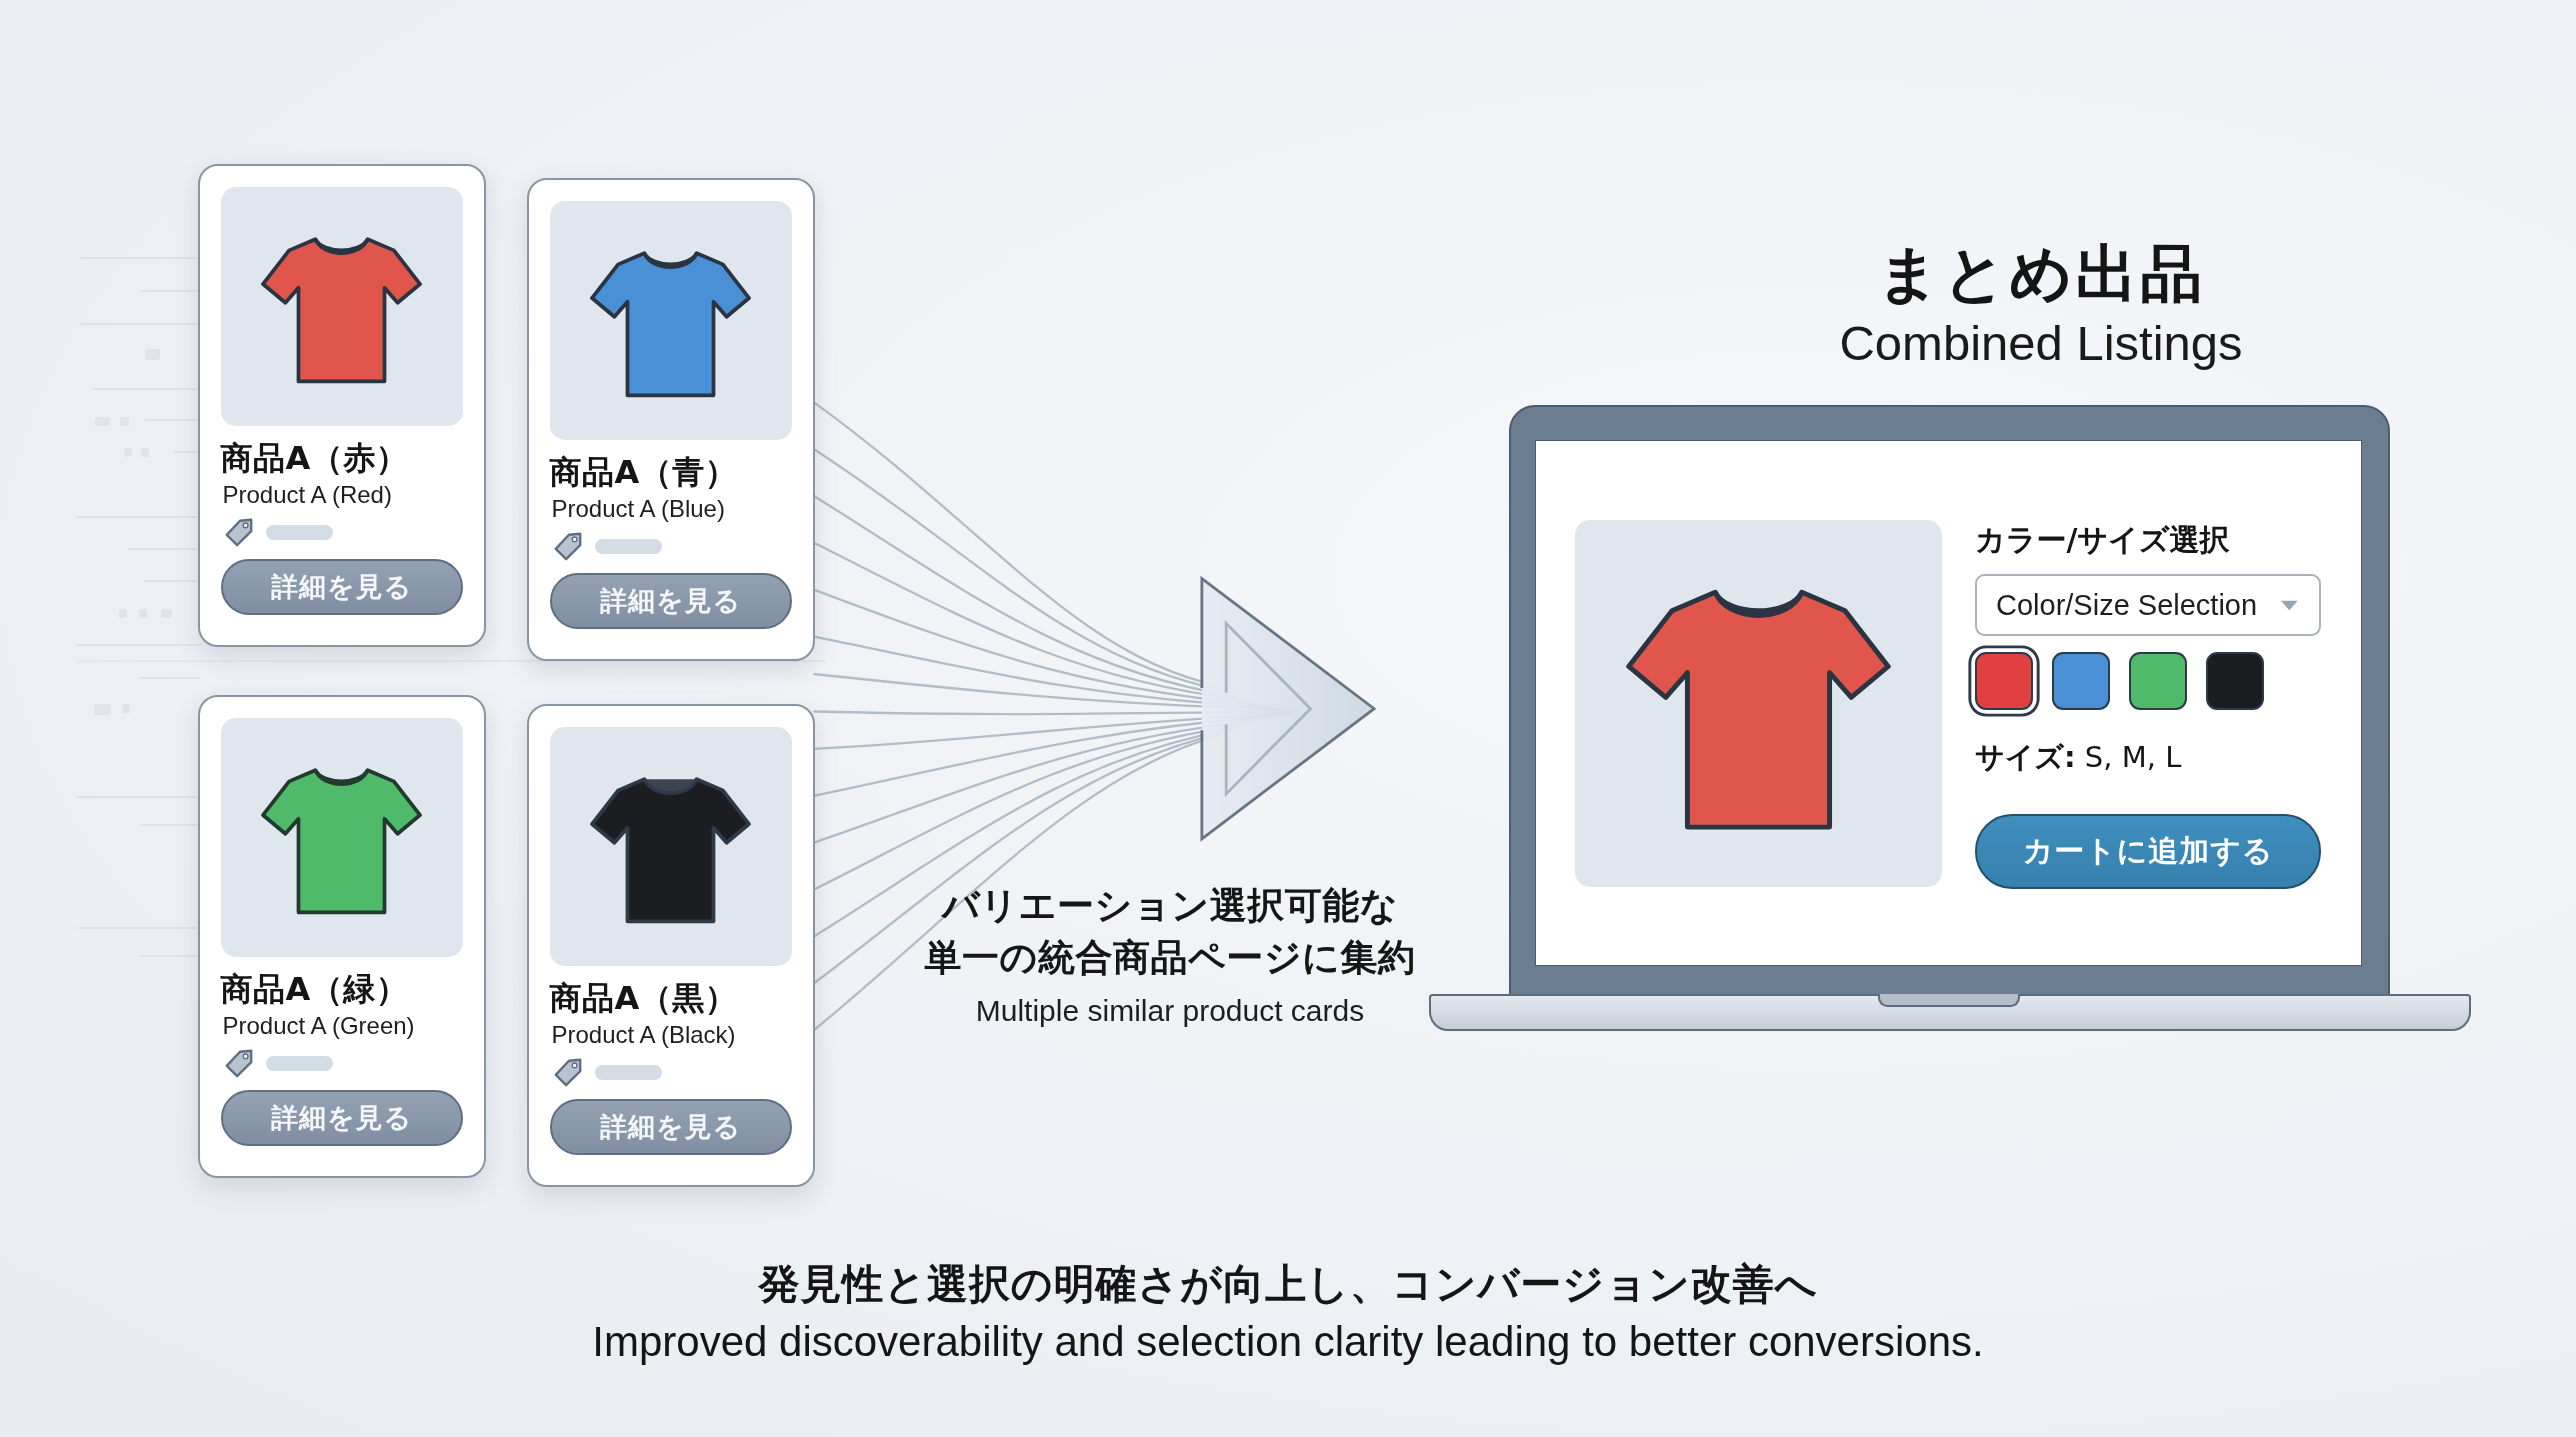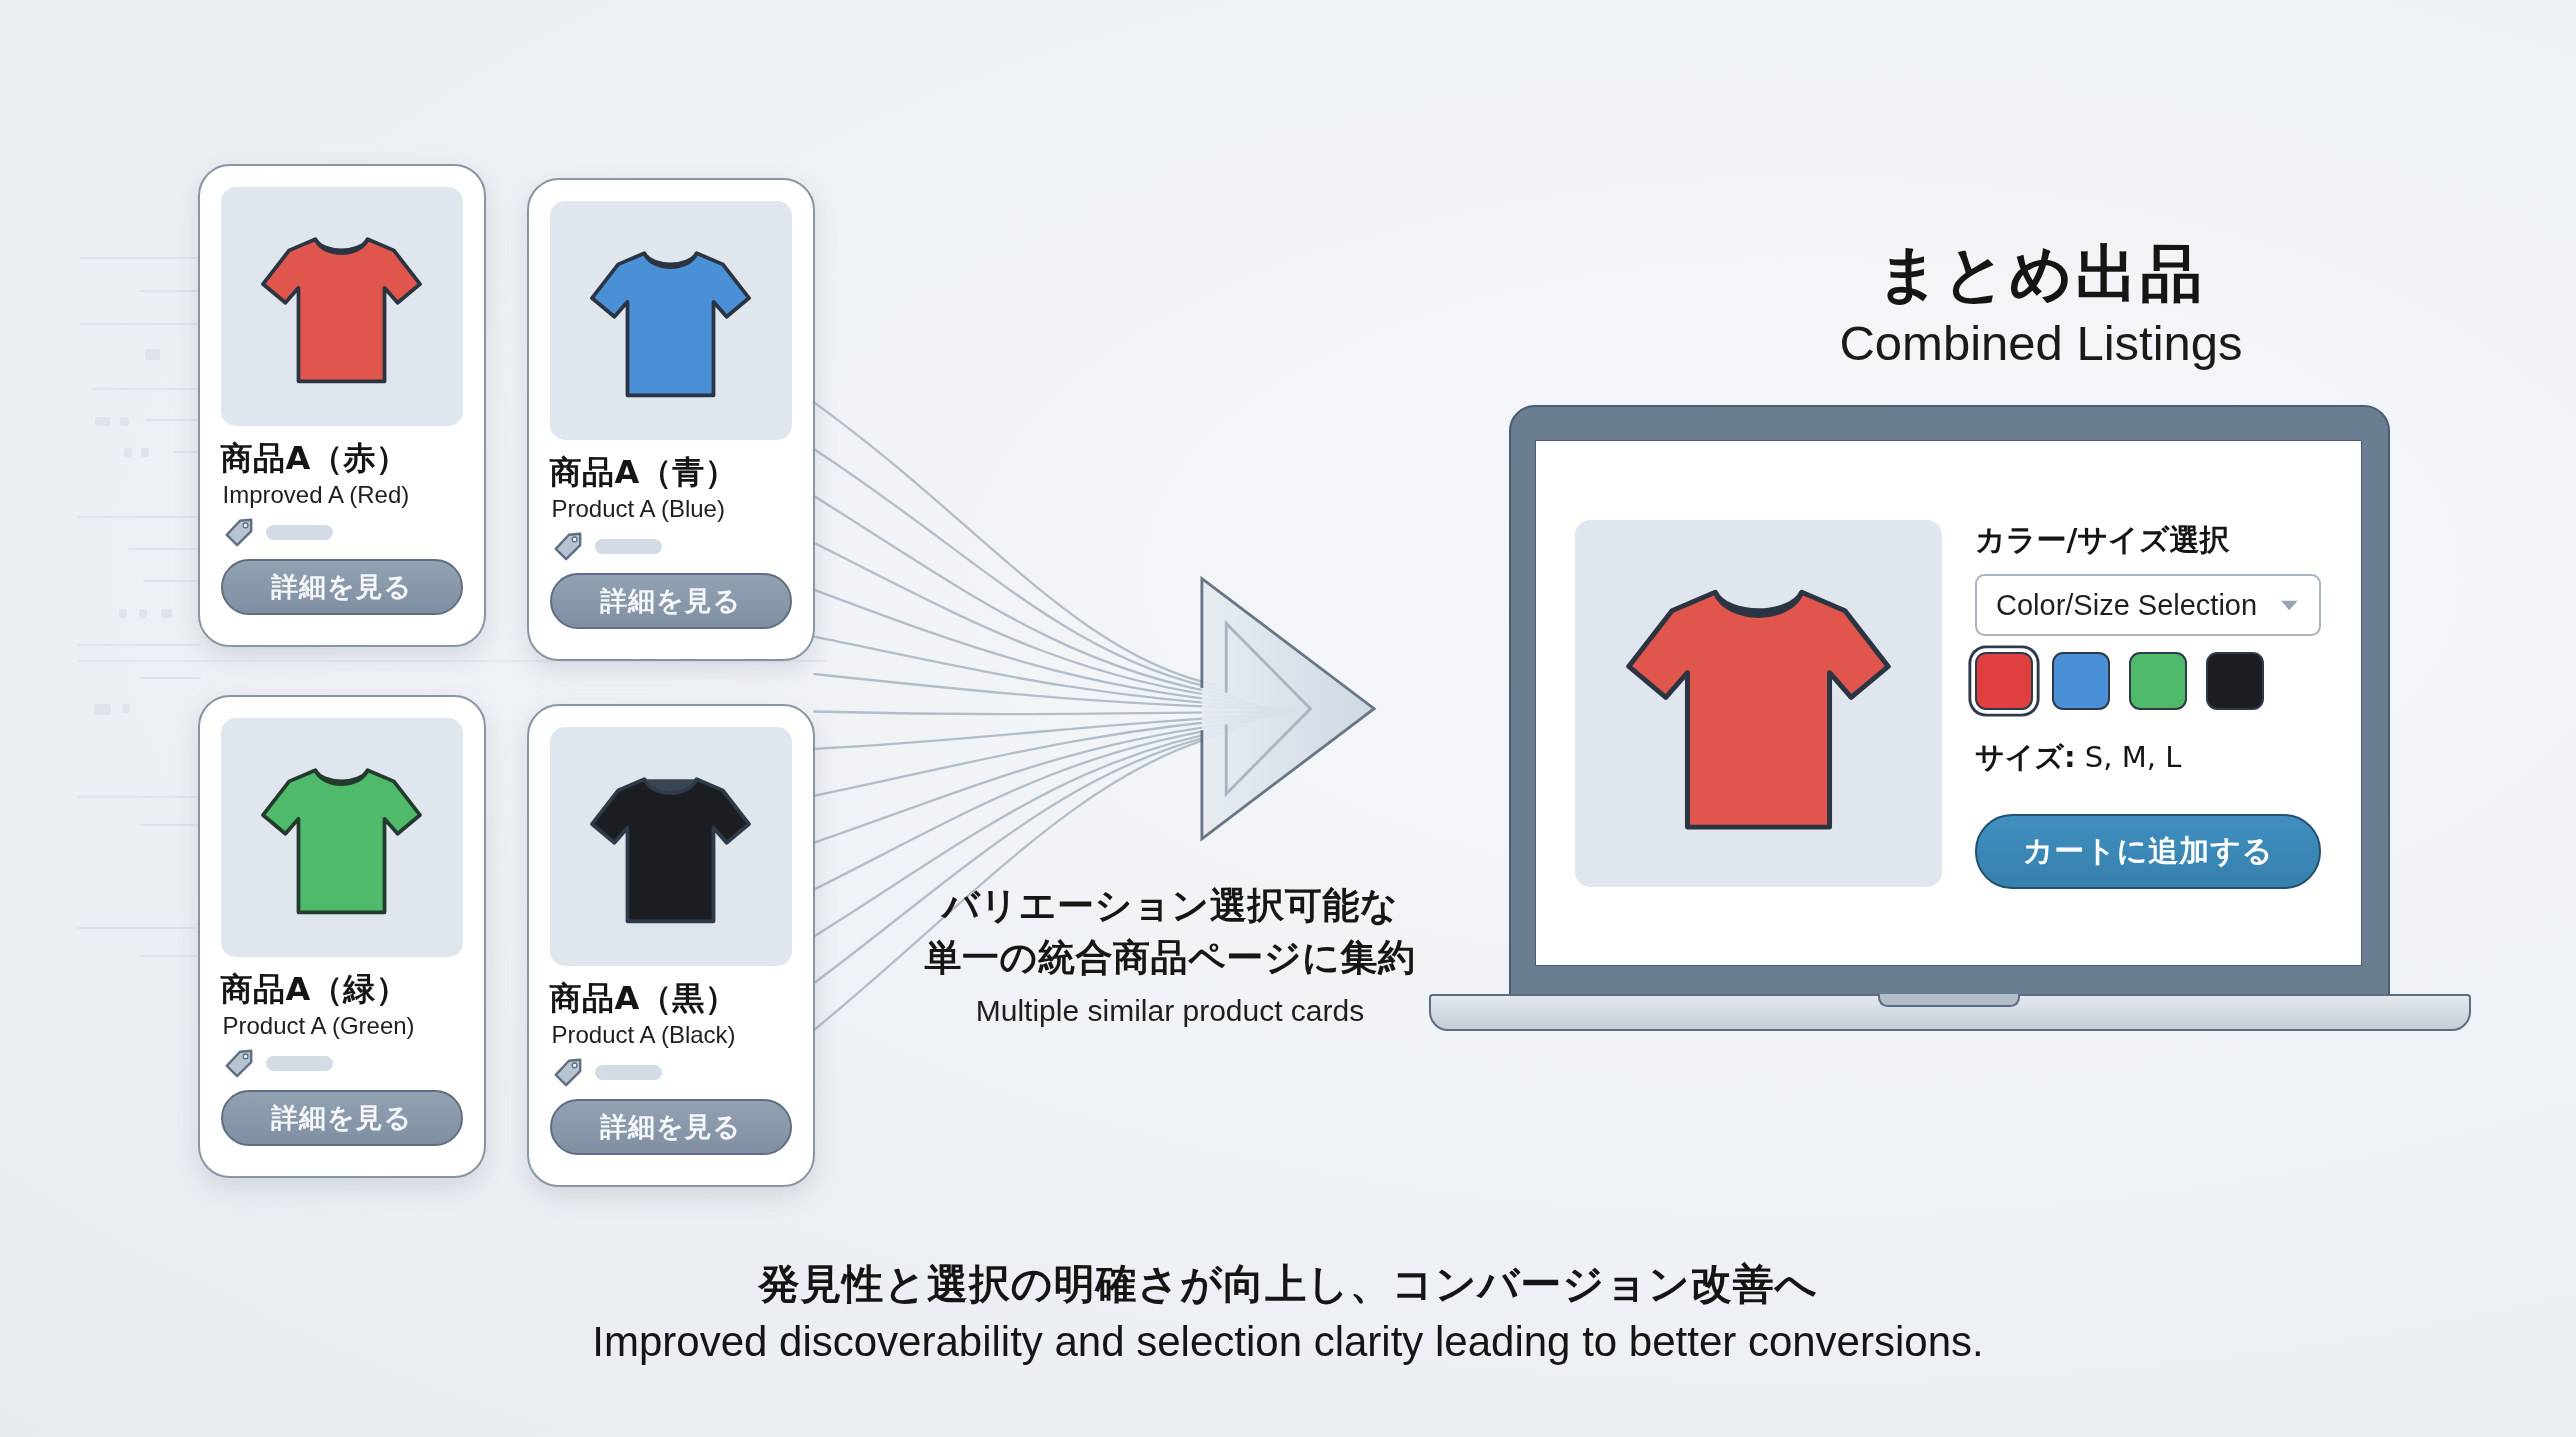--- a/index.html
+++ b/index.html
@@ -15,21 +15,21 @@
   
   .bg-line { position: absolute; height: 1.9px; background: #dde3ea; border-radius: 0.9px; }
   .bg-dot { position: absolute; background: #dfe4ea; border-radius: 1.9px; }
 
   
   .card {
     position: absolute;
     width: 288px; height: 483px;
     background: #ffffff;
     border: 2.8px solid #8a95a3;
-    border-radius: 32px;
+    border-radius: 20px;
     box-shadow: 0 9.4px 24px rgba(80, 95, 115, 0.16);
   }
   .card .img-box {
     position: absolute; left: 20.6px; top: 20.6px;
     width: 242px; height: 239px;
     background: #dfe6ee; border-radius: 15px;
     display: flex; align-items: center; justify-content: center;
   }
   .card .title-jp {
     position: absolute; left: 20.6px; top: 271px;
@@ -214,21 +214,21 @@
 </svg>
 
 <div class="card" style="left:198px;top:164px;">
   <div class="img-box">
     <svg width="187" height="187" viewBox="0 0 100 100">
       <path d="M36 14 L22 20 L8 38 L20 48 L27 40 L27 90 L73 90 L73 40 L80 48 L92 38 L78 20 L64 14 C60 22 40 22 36 14 Z" fill="#e0564c" stroke="#2b3442" stroke-width="2" stroke-linejoin="round"></path>
       <path d="M36 14 C40 24 60 24 64 14" fill="none" stroke="#2b3442" stroke-width="2"></path>
     </svg>
   </div>
   <div class="title-jp">商品A（赤）</div>
-  <div class="title-en">Improved A (Red)</div>
+  <div class="title-en">Product A (Red)</div>
   <div class="tag-row">
     <svg width="32" height="32" viewBox="0 0 34 34">
       <path d="M4 20 L18 5 L30 4 L30 16 L15 31 Z" fill="#b7c3d0" stroke="#5f6e80" stroke-width="2.5" stroke-linejoin="round"></path>
       <circle cx="24" cy="10" r="2.5" fill="#fff" stroke="#5f6e80" stroke-width="1.5"></circle>
     </svg>
     <div class="price-bar"></div>
   </div>
   <div class="detail-btn">詳細を見る</div>
 </div>
 

